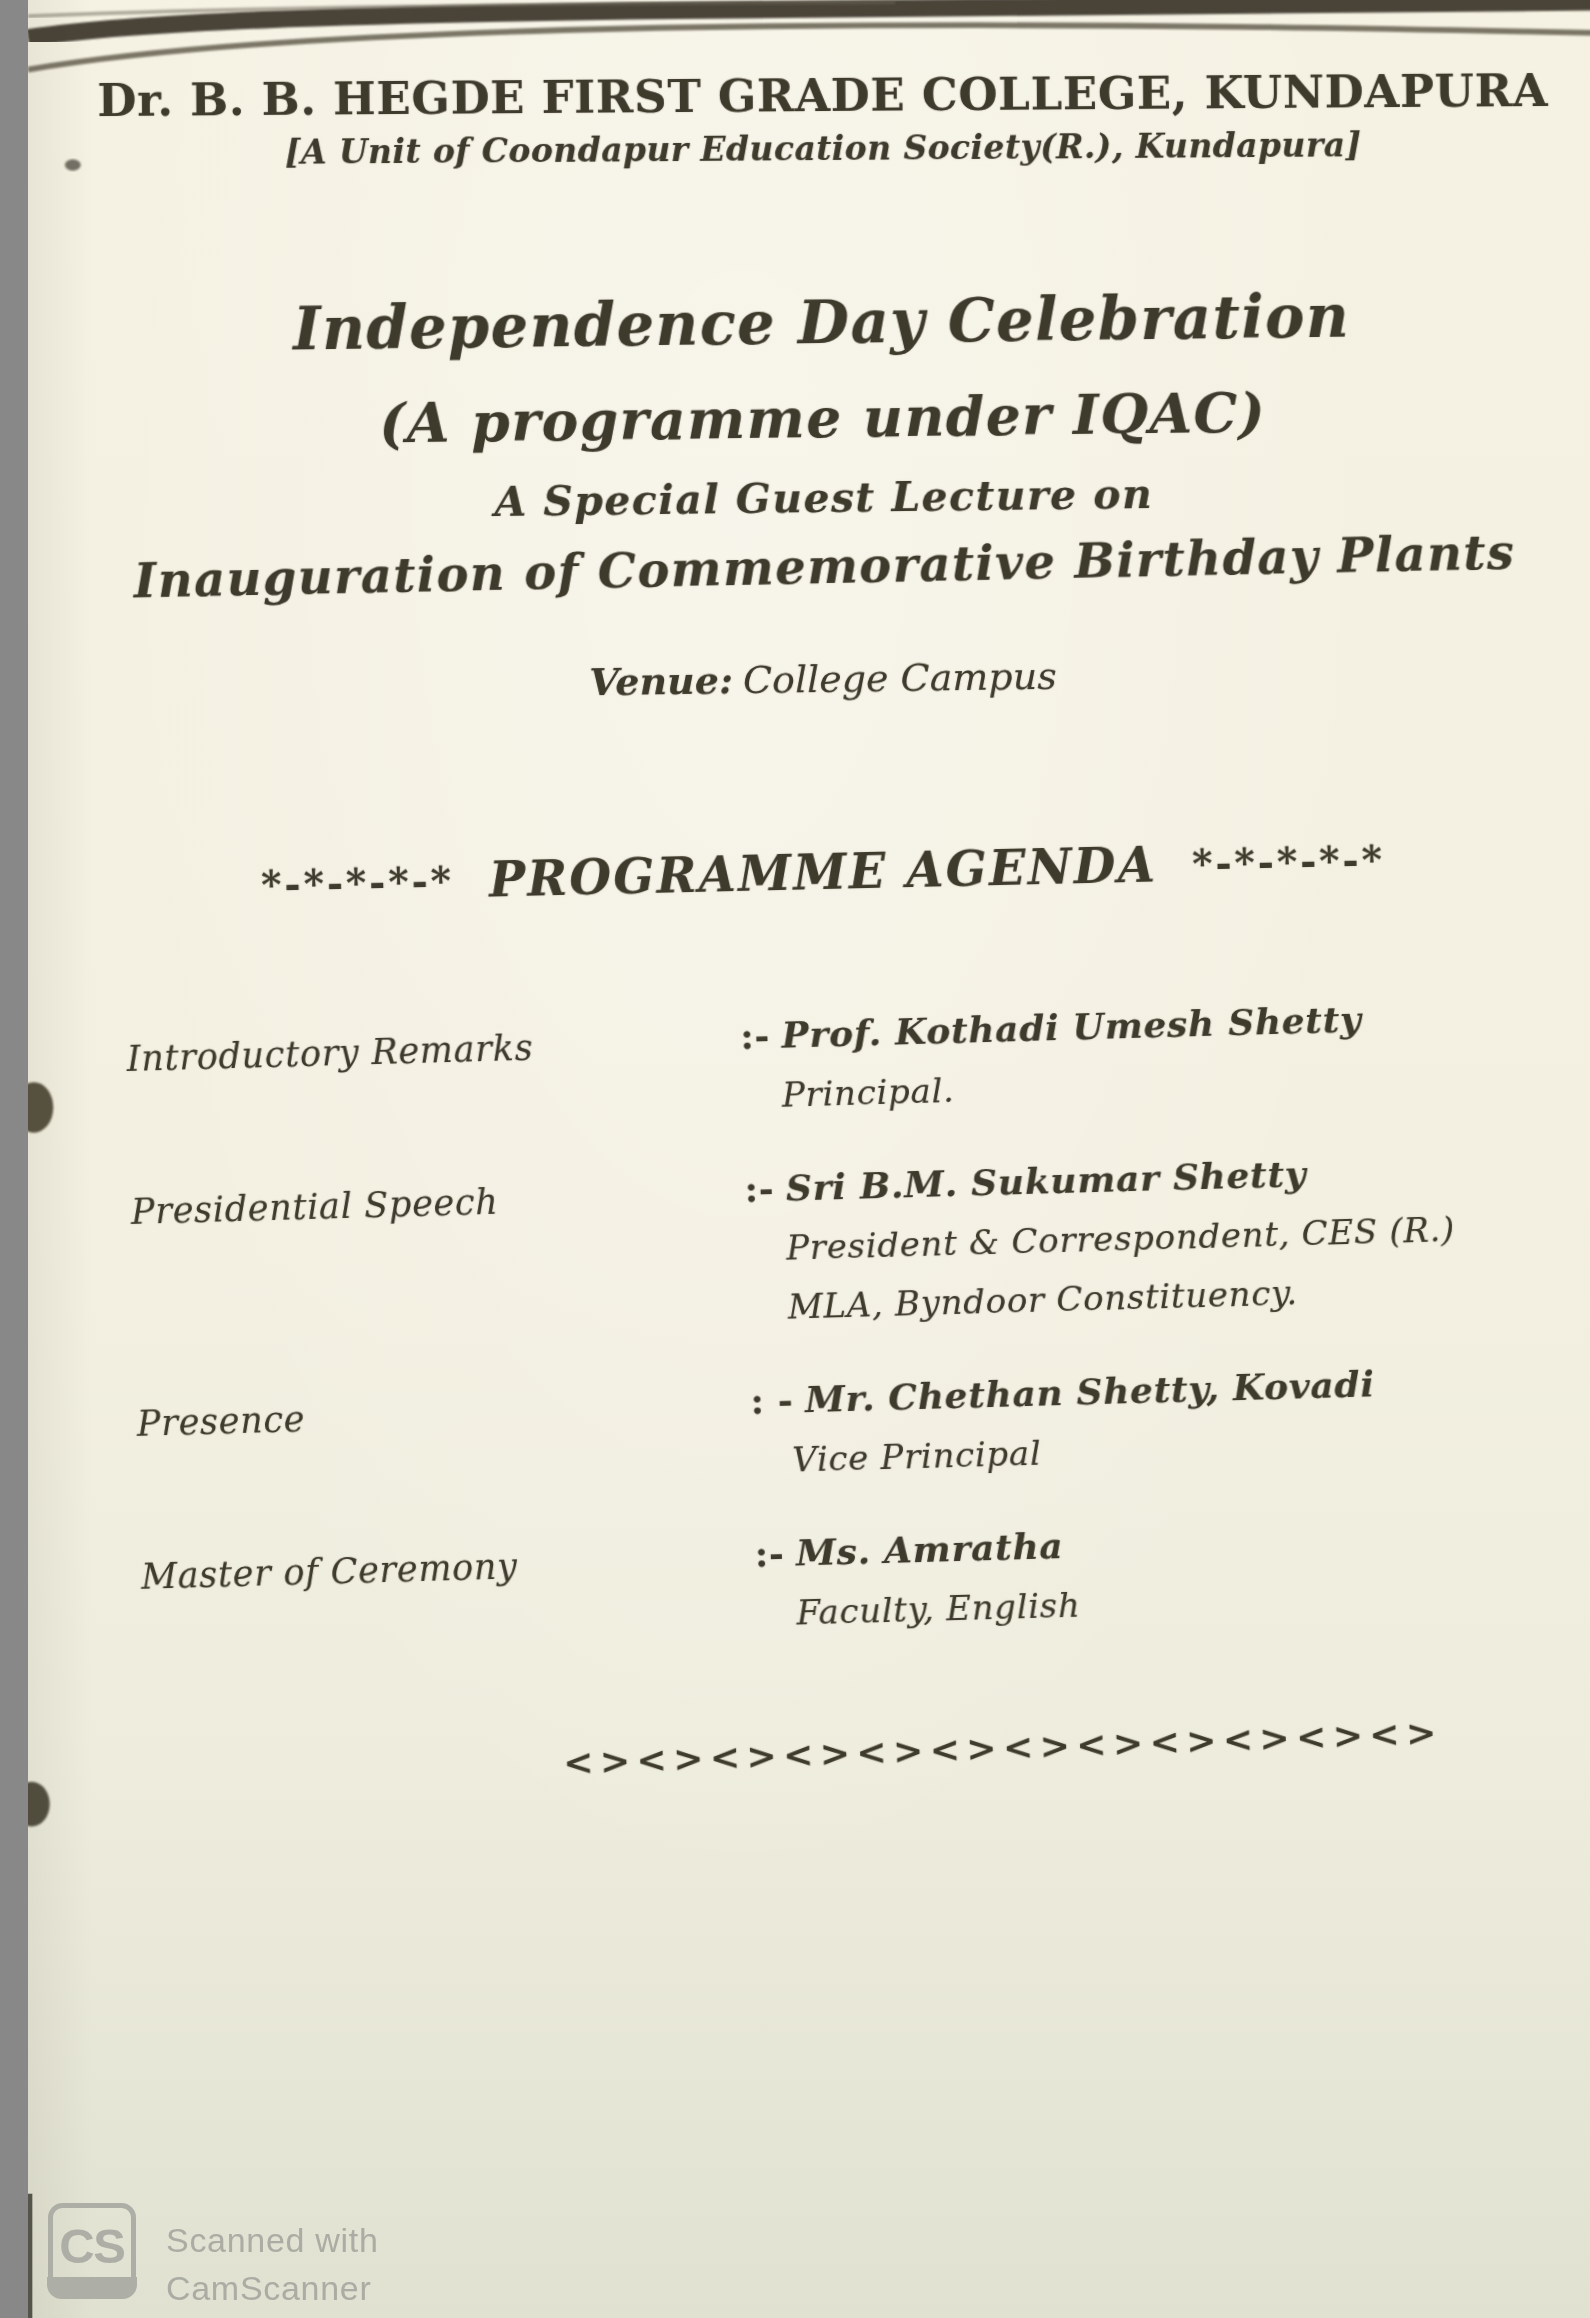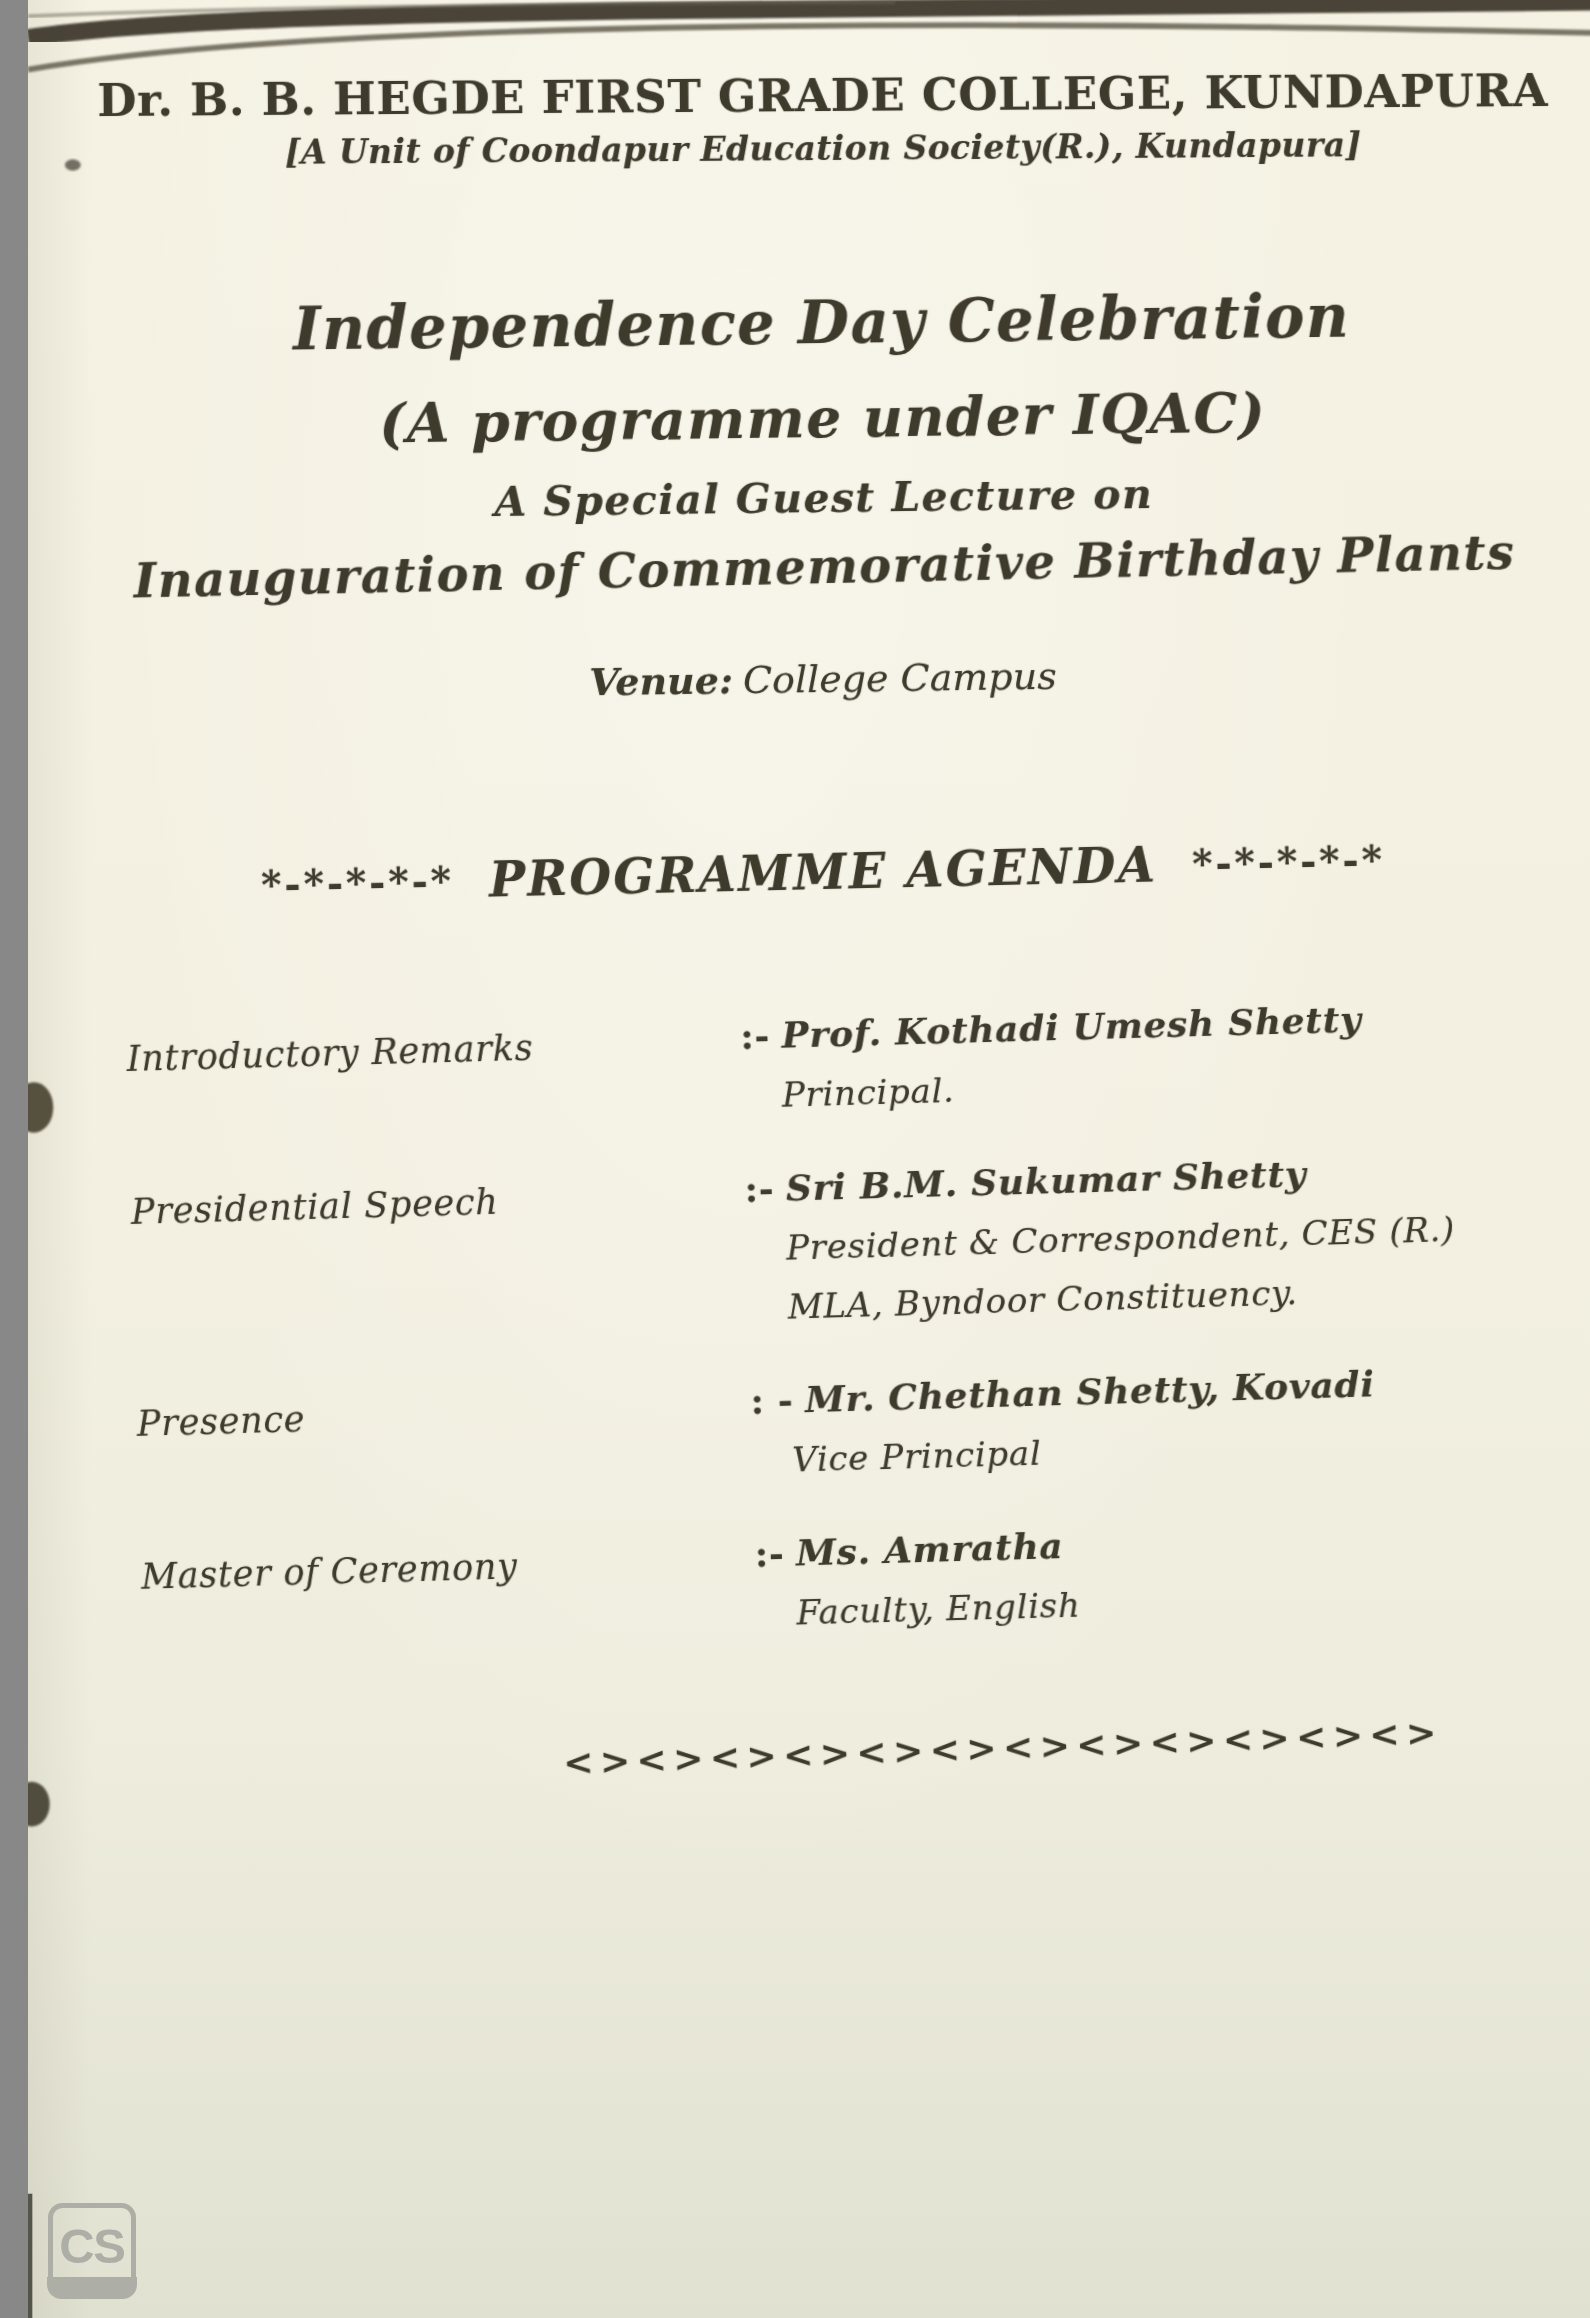--- a/index.html
+++ b/index.html
@@ -167,16 +167,20 @@
 
   </div>
 
   <div class="divider-line soft ink">&lt;&gt;&lt;&gt;&lt;&gt;&lt;&gt;&lt;&gt;&lt;&gt;&lt;&gt;&lt;&gt;&lt;&gt;&lt;&gt;&lt;&gt;&lt;&gt;</div>
 
   <div class="watermark">
     <div class="cs-box">
       <span class="cs-letters">CS</span>
       <span class="cs-bar"></span>
     </div>
+    <div class="wm-text">
+      <div>Scanned with</div>
+      <div>CamScanner</div>
+    </div>
   </div>
 
 </div>
 
 
 </body></html>

